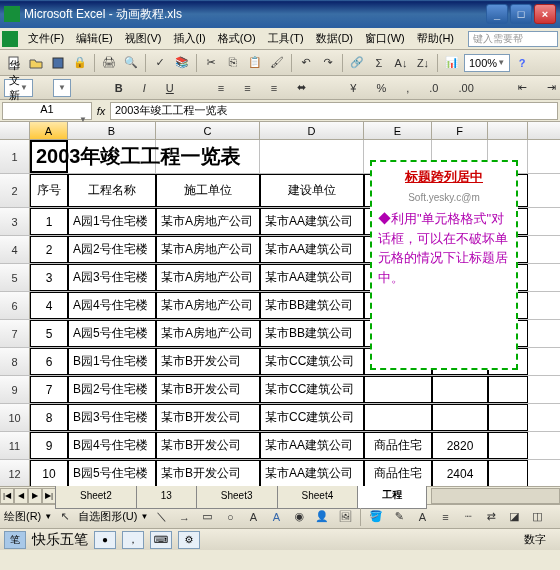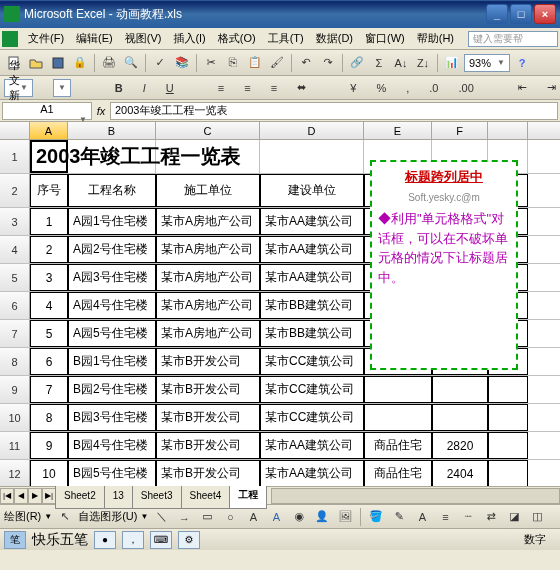--- a/index.html
+++ b/index.html
@@ -39,21 +39,21 @@
 .cell.center { justify-content: center; }
 .wA { width: 38px; } .wB { width: 88px; } .wC { width: 104px; } .wD { width: 104px; } .wE { width: 68px; } .wF { width: 56px; } .wG { width: 40px; }
 .title-cell { font-size: 20px; font-family: "华文新魏","KaiTi",serif; font-weight: bold; }
 .sel-cell { border: 2px solid #000; }
 .callout { position: absolute; left: 370px; top: 20px; width: 148px; height: 210px; border: 2px dashed #0a0; background: #fff; padding: 6px; z-index: 10; }
 .callout .ct1 { color: #c00; font-weight: bold; text-align: center; font-size: 13px; margin-bottom: 6px; text-decoration: underline; }
 .callout .wm { font-size: 10px; color: #888; text-align: center; margin-bottom: 6px; }
 .callout .body { color: #b000b0; font-size: 13px; line-height: 1.5; }
 .tabs { height: 18px; background: #ece9d8; display: flex; align-items: center; border-top: 1px solid #aca899; font-size: 10px; }
 .tabnav { width: 14px; height: 16px; border: 1px solid #aca899; background: #ece9d8; display: flex; align-items: center; justify-content: center; font-size: 8px; }
-.tab { height: 26px; padding: 0 8px; border: 1px solid #888; border-top: none; background: #fff; display: flex; align-items: center; margin-left: -1px; }
+.tab { height: 26px; padding: 0 24px; border: 1px solid #888; border-top: none; background: #fff; display: flex; align-items: center; margin-left: -1px; }
 .tab.inactive { background: #ece9d8; }
 .scrolltrack { flex: 1; height: 16px; background: #dcd8c8; border: 1px solid #aca899; margin-left: 4px; }
 .drawbar { height: 24px; background: linear-gradient(#f0ecde,#dcd8c8); display: flex; align-items: center; padding: 0 4px; gap: 3px; border-top: 1px solid #aca899; font-size: 11px; }
 .imebar { height: 22px; background: linear-gradient(#f0ecde,#dcd8c8); display: flex; align-items: center; padding: 0 4px; gap: 6px; border-top: 1px solid #aca899; }
 .imebtn { width: 22px; height: 18px; border: 1px solid #7f9db9; background: #e8f0f8; display: flex; align-items: center; justify-content: center; font-size: 10px; }
 .imename { font-size: 14px; font-family: "KaiTi",serif; }
 .statcell { padding: 0 10px; }
 </style>
 </head>
 <body>
@@ -112,21 +112,21 @@
   <div class="tbtn">↶</div>
   <div class="tbtn">↷</div>
   <div class="sep"></div>
   <div class="tbtn">🔗</div>
   <div class="tbtn">Σ</div>
   <div class="tbtn">A↓</div>
   <div class="tbtn">Z↓</div>
   <div class="sep"></div>
   <div class="tbtn">📊</div>
   <div class="zoom combo">
-      <span>93%</span>
+      <span>100%</span>
       <span class="arr">▼</span>
     </div>
   <div class="tbtn" style="color:#46f;font-weight:bold">?</div>
 </div>
 
 <div class="fontrow">
   <div class="combo" style="width:110px">
       <span>华文新魏</span>
       <span class="arr">▼</span>
     </div>

